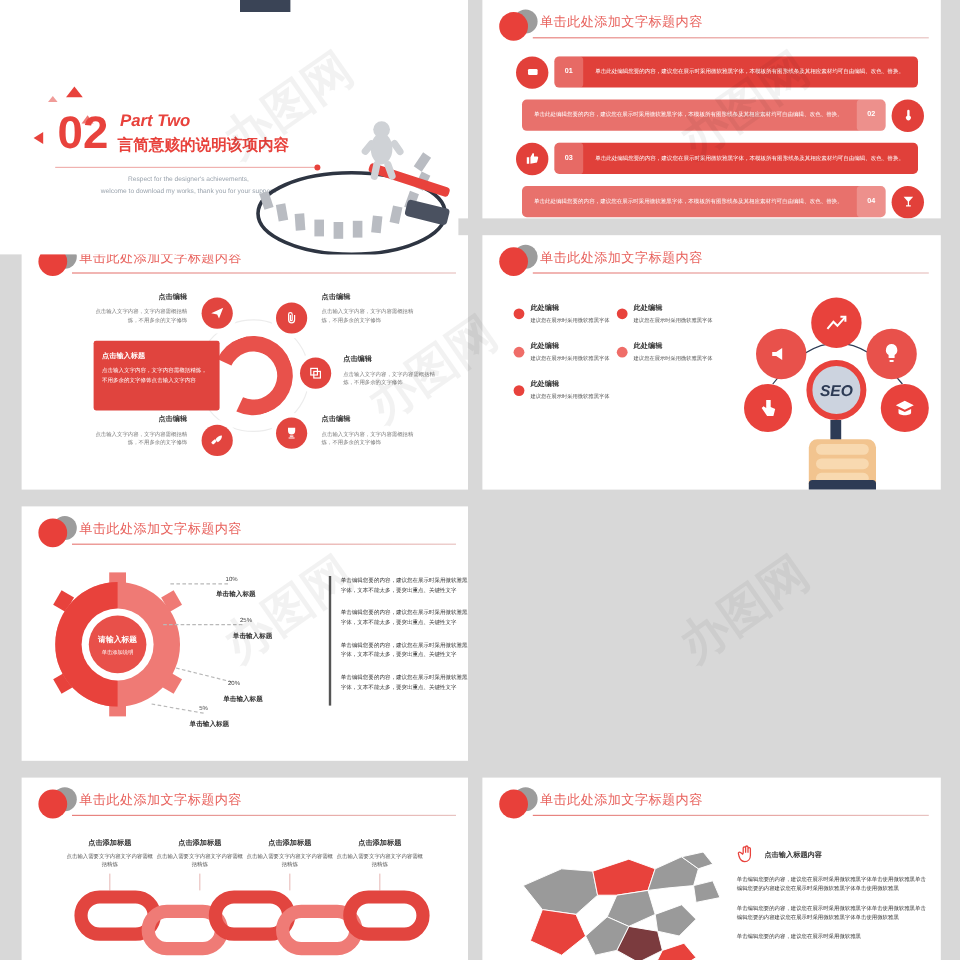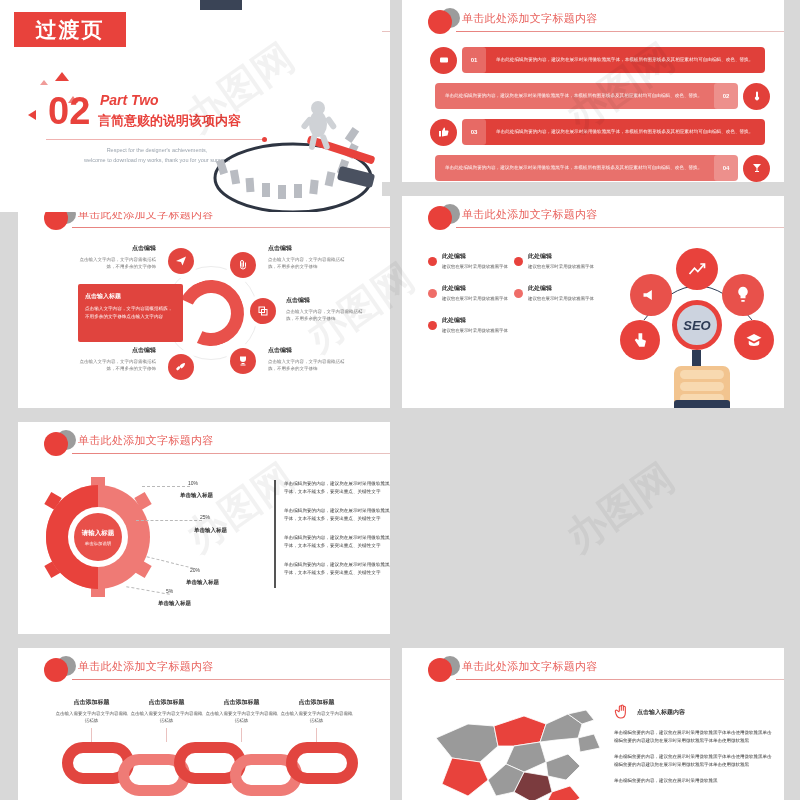--- a/index.html
+++ b/index.html
@@ -20,21 +20,21 @@
   .s1 { left: 18px;  top: 0px;   width: 372px; height: 182px; }
   .s2 { left: 402px; top: 0px;   width: 382px; height: 182px; }
   .s3 { left: 18px;  top: 196px; width: 372px; height: 212px; }
   .s4 { left: 402px; top: 196px; width: 382px; height: 212px; }
   .s5 { left: 18px;  top: 422px; width: 372px; height: 212px; }
   .s6 { left: 402px; top: 422px; width: 382px; height: 212px; }
   .s7 { left: 18px;  top: 648px; width: 372px; height: 152px; }
   .s8 { left: 402px; top: 648px; width: 382px; height: 152px; }
 
   
-  .hdr { position: absolute; left: 12px; top: 8px; width: 100%; height: 26px; }
+  .hdr { position: absolute; left: 0; top: 8px; width: 100%; height: 26px; }
   .hdr .dot-gray {
     position: absolute; left: 26px; top: 0px; width: 20px; height: 20px;
     border-radius: 50%; background: #9c9c9c;
   }
   .hdr .dot-red {
     position: absolute; left: 14px; top: 2px; width: 24px; height: 24px;
     border-radius: 50%; background: #e8403a;
   }
   .hdr .htxt {
     position: absolute; left: 48px; top: 3px;
@@ -516,21 +516,20 @@
     <div class="rtext">
       <p>单击编辑您要的内容，建议您在展示时采用微软雅黑字体，文本不能太多，要突出重点、关键性文字</p>
       <p>单击编辑您要的内容，建议您在展示时采用微软雅黑字体，文本不能太多，要突出重点、关键性文字</p>
       <p>单击编辑您要的内容，建议您在展示时采用微软雅黑字体，文本不能太多，要突出重点、关键性文字</p>
       <p>单击编辑您要的内容，建议您在展示时采用微软雅黑字体，文本不能太多，要突出重点、关键性文字</p>
     </div>
   </div>
 
   <div class="slide s6 trans">
     <div class="darkbar"></div>
-    <div class="tag">过渡页</div>
 
     <div class="tri" style="left:55px; top:72px; border-width:0 7px 9px 7px; border-color:transparent transparent #e8423c transparent;"></div>
     <div class="tri" style="left:40px; top:80px; border-width:0 4px 5px 4px; border-color:transparent transparent #f09c99 transparent;"></div>
     <div class="tri" style="left:68px; top:96px; border-width:0 5px 7px 5px; border-color:transparent transparent #ef7b76 transparent;"></div>
     <div class="tri" style="left:28px; top:110px; border-width:5px 8px 5px 0; border-color:transparent #e8423c transparent transparent;"></div>
 
     <div class="num">02</div>
     <div class="part">Part Two</div>
     <div class="sub">言简意赅的说明该项内容</div>
     <div class="rule"></div>

